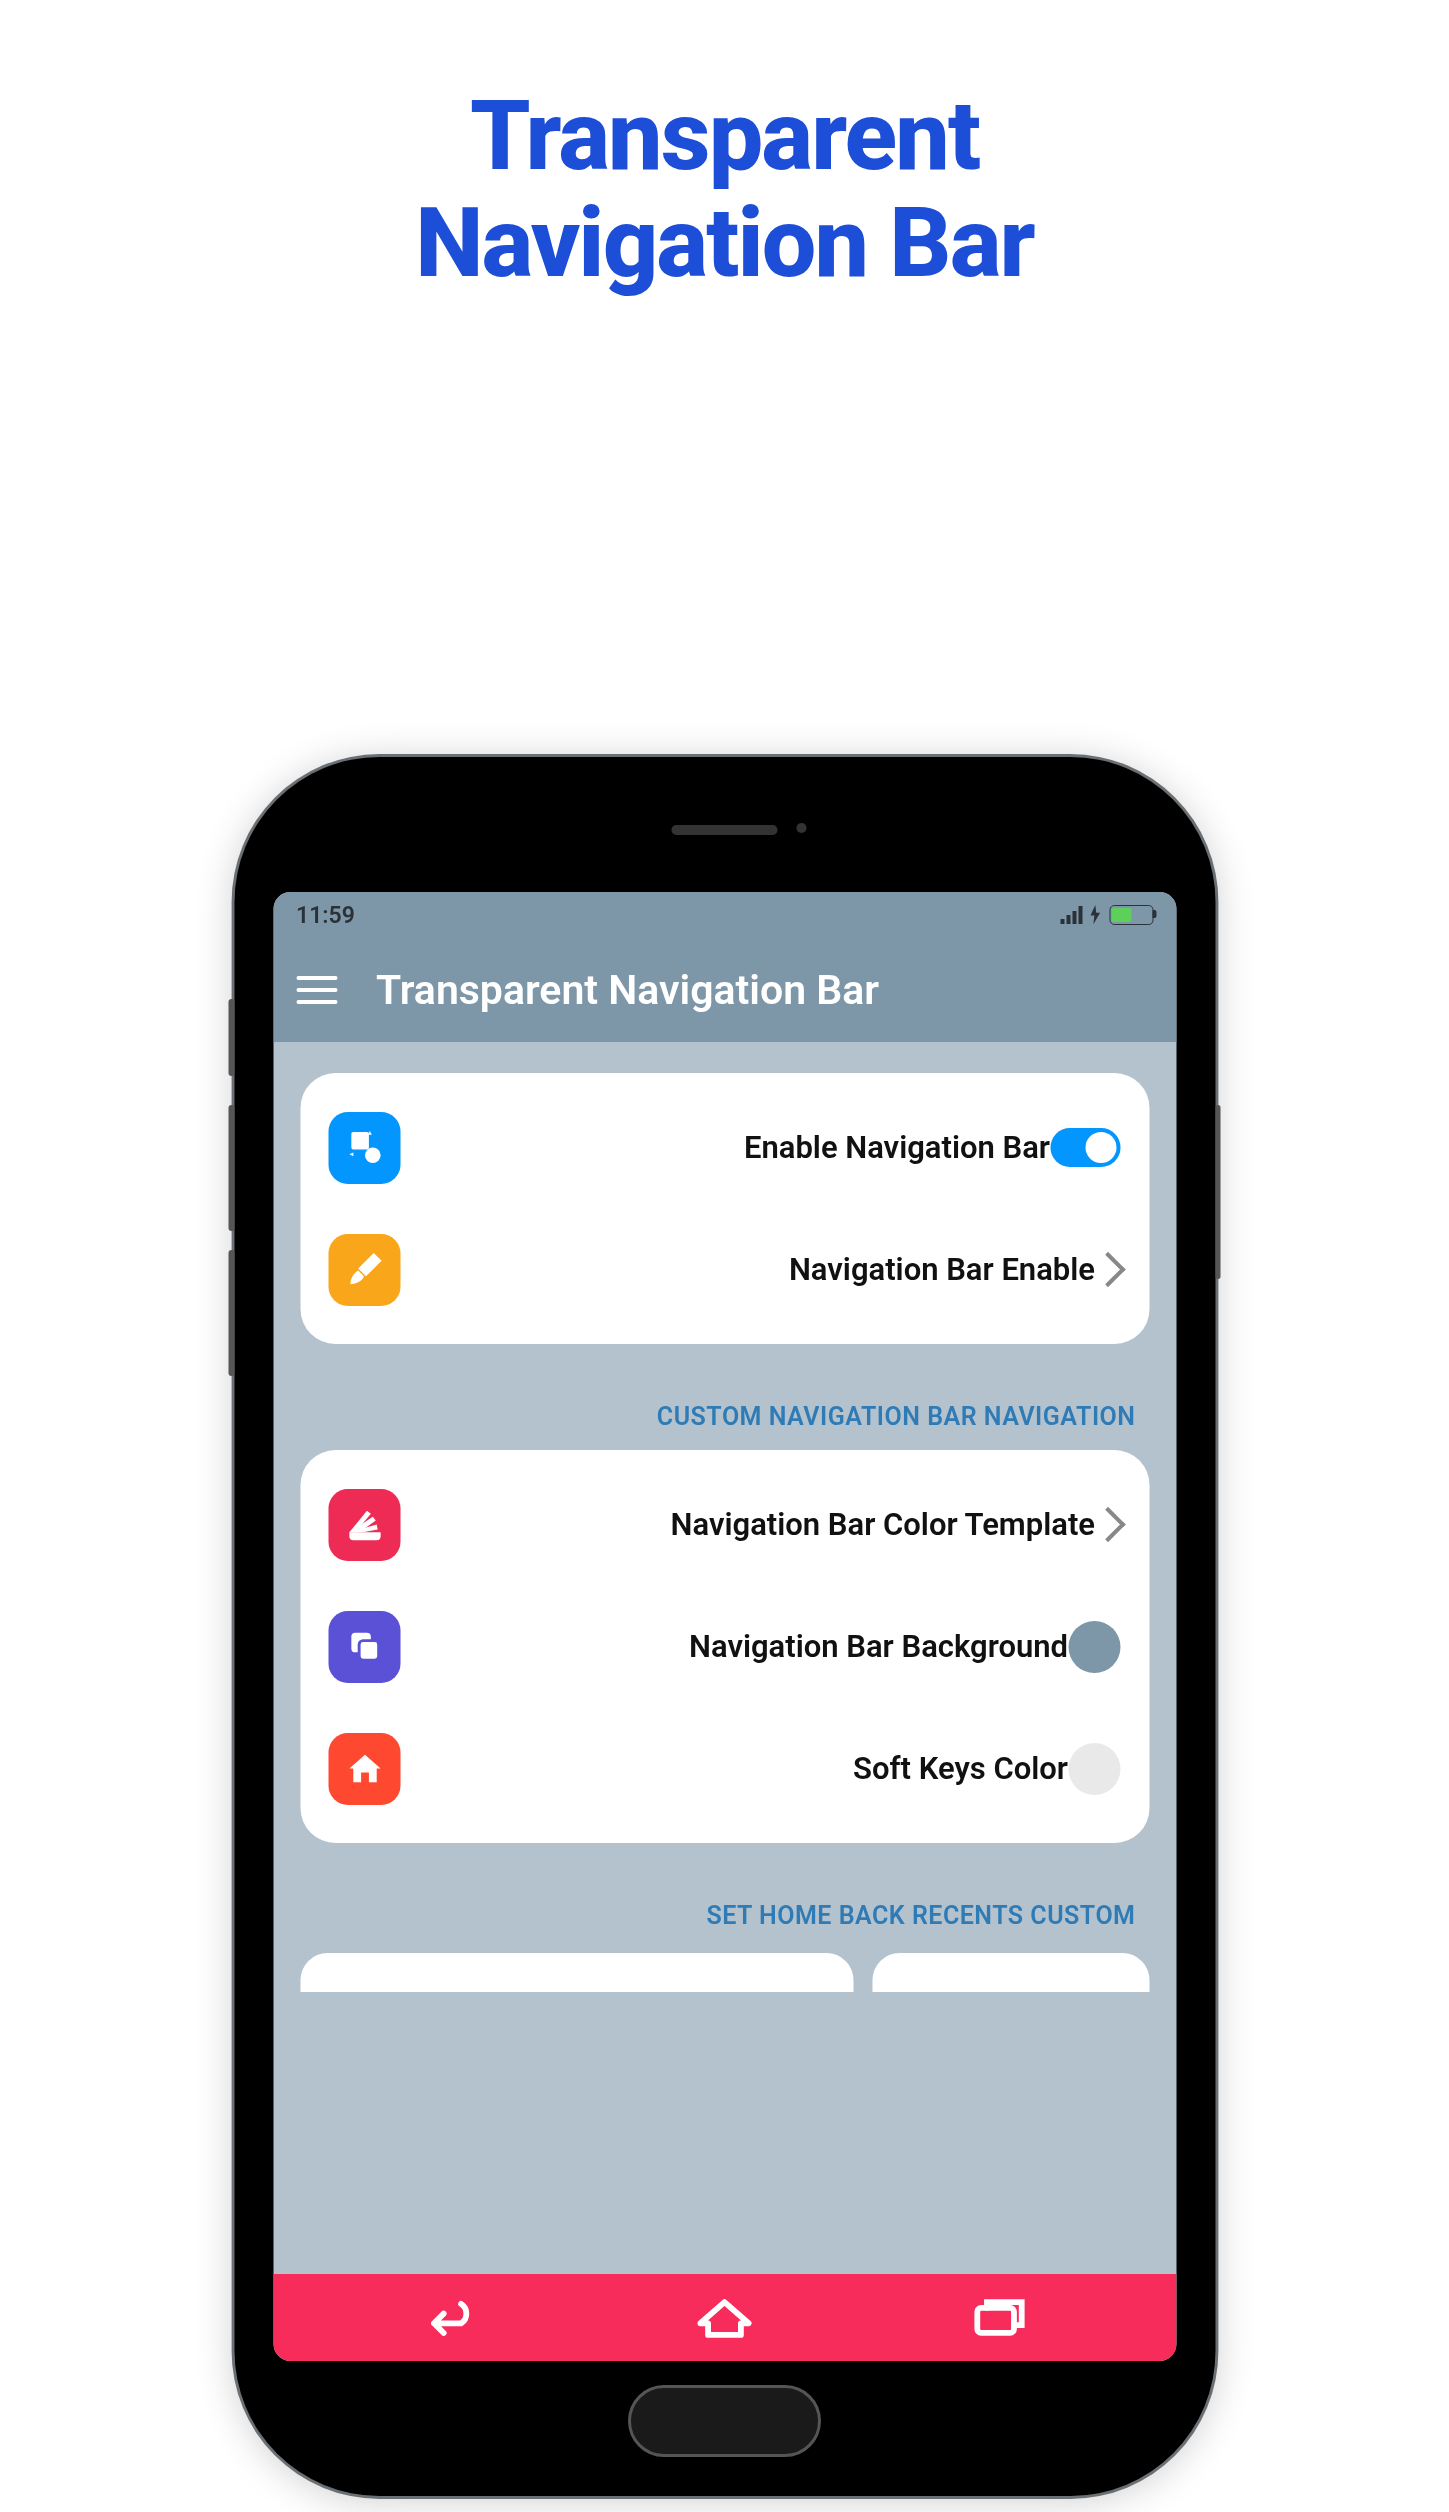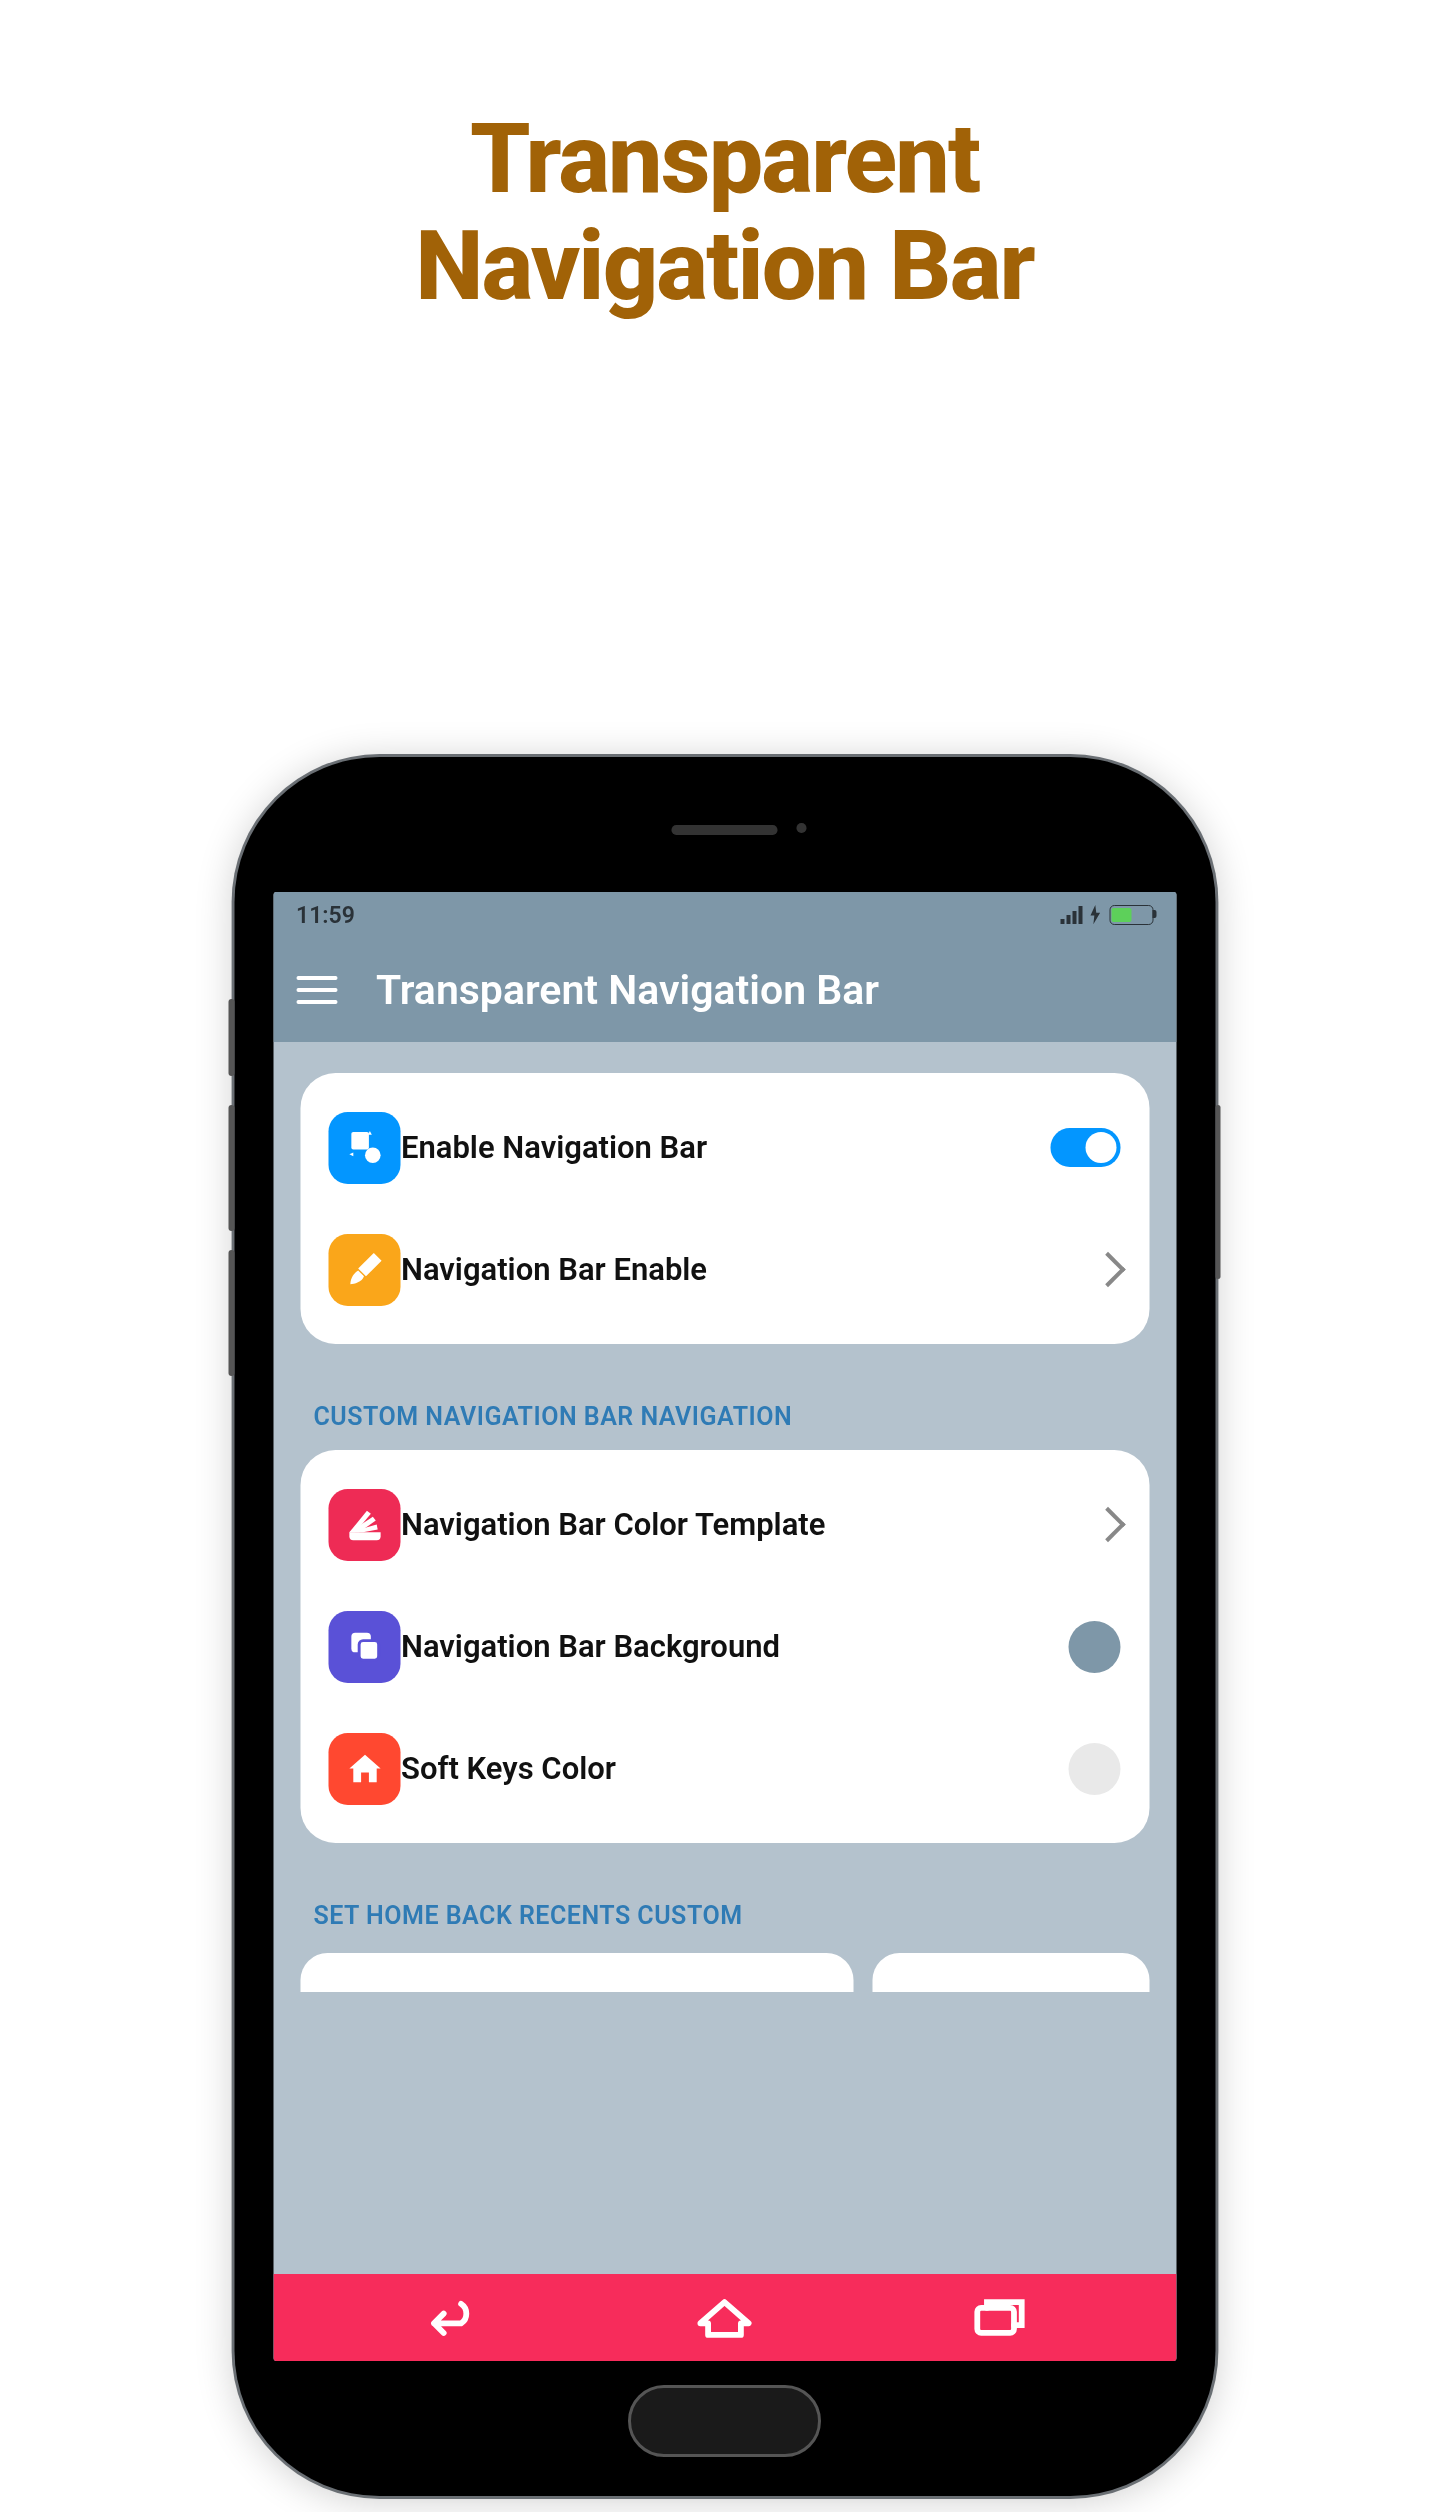--- a/index.html
+++ b/index.html
@@ -7,23 +7,23 @@
     width: 1449px;
     height: 2512px;
     background: #ffffff;
     font-family: -apple-system, BlinkMacSystemFont, "Segoe UI", Roboto, Helvetica, Arial, sans-serif;
     overflow: hidden;
   }
   .page-title {
     text-align: center;
     font-size: 97px;
     font-weight: 800;
-    color: #a16207;
+    color: #1d4ed8;
     line-height: 1.1;
-    padding-top: 106px;
+    padding-top: 83px;
     letter-spacing: -1.9px;
   }
   
   .phone {
     position: absolute;
     left: 50%;
     top: 757px;
     transform: translateX(-50%);
     width: 981px;
     height: 1739px;
@@ -72,22 +72,23 @@
     border-radius: 39px;
   }
 
   .screen {
     position: absolute;
     left: 39px;
     right: 39px;
     top: 135px;
     bottom: 135px;
     background: #b4c2cd;
-    border-radius: 3px;
+    border-radius: 17px;
     overflow: hidden;
+    text-align: right;
   }
 
   .status-bar {
     height: 46px;
     background: #7e97a8;
     display: flex;
     justify-content: space-between;
     align-items: center;
     padding: 0 23px;
     color: #2a3238;

